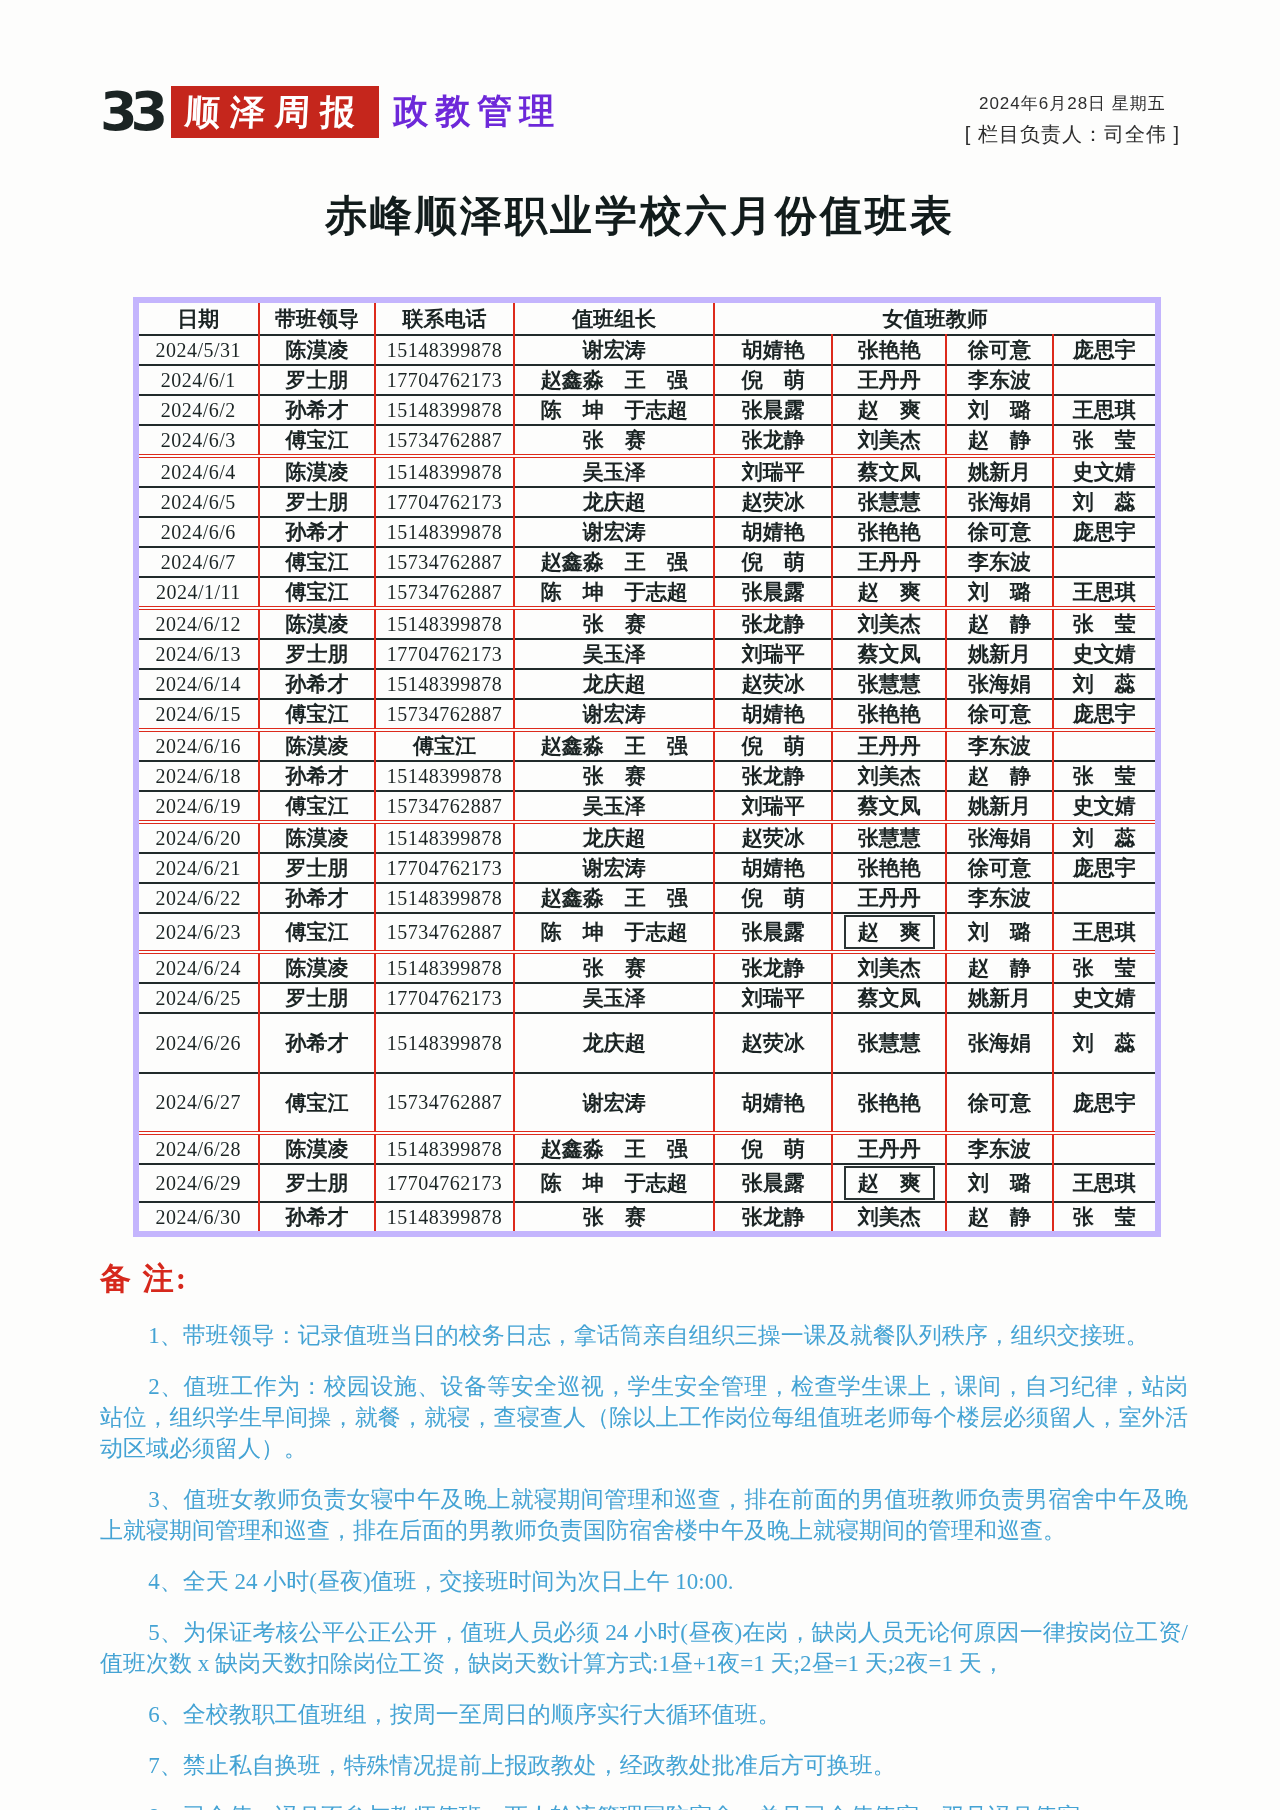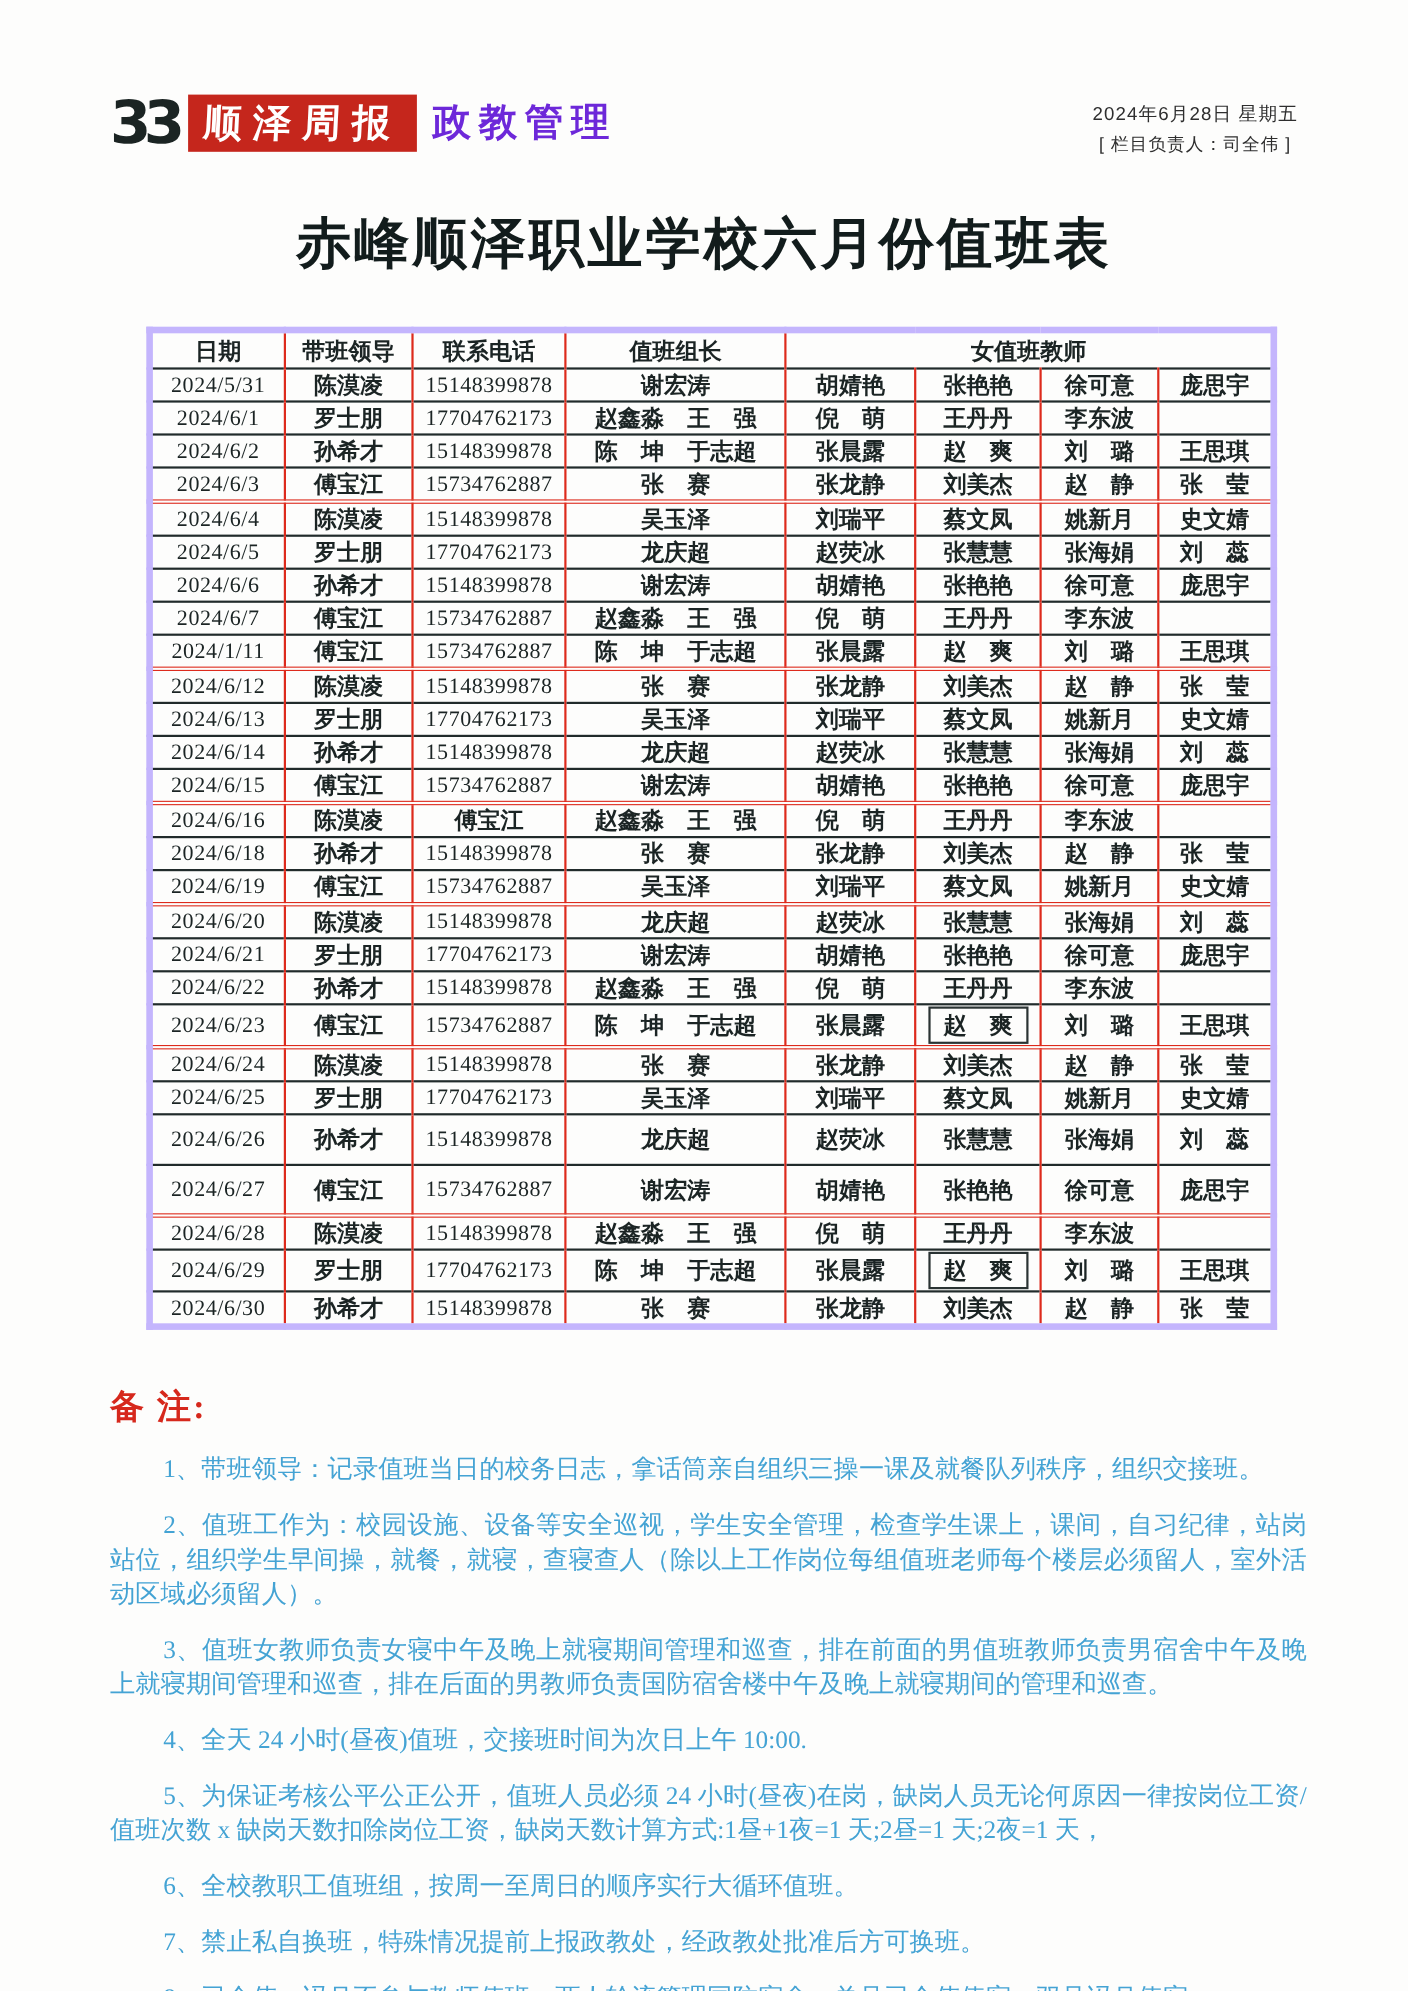--- a/index.html
+++ b/index.html
@@ -9,34 +9,34 @@
 
   
   .masthead { position:absolute; left:100px; top:86px; width:1080px; height:58px; }
   .mast-left { position:absolute; left:0; top:0; display:flex; align-items:center; }
   .page-num { font-family:"DejaVu Sans", sans-serif; font-size:54px; font-weight:bold; color:#1b2423; letter-spacing:-7px; line-height:52px; margin-right:10px; }
   .logo-box { background:#c5261c; color:#ffffff; height:52px; display:flex; align-items:center; padding:0 14px; margin-right:14px; }
   .logo-text { font-family:"DejaVu Serif", serif; font-size:35px; font-weight:bold; letter-spacing:10px; transform:skewX(-3deg); }
   .section-title { font-size:35px; font-weight:bold; color:#6d28d9; letter-spacing:7px; line-height:52px; }
   .mast-right { position:absolute; right:0; top:6px; text-align:center; color:#2e2e2e; font-family:"Liberation Sans", sans-serif; }
   .date-line { font-size:17px; letter-spacing:1px; }
-  .editor-line { font-size:16px; margin-top:6px; letter-spacing:1px; }
+  .editor-line { font-size:20px; margin-top:6px; letter-spacing:1px; }
 
   
   .doc-title { position:absolute; left:0; top:188px; width:1280px; text-align:center;
-               font-size:50px; font-weight:bold; color:#121c1c; letter-spacing:3px; }
+               font-size:42px; font-weight:bold; color:#121c1c; letter-spacing:3px; }
 
   
   table.duty { position:absolute; left:133px; top:297px; width:1028px; border-collapse:collapse;
                table-layout:fixed; border:6px solid #c4b5fd; }
   table.duty td { text-align:center; vertical-align:middle; color:#1b2424; overflow:hidden; }
   table.duty td + td { border-left:2px solid #dd2a1c; }
   table.duty tr { border-top:2px solid #212b2b; height:15px; }
   table.duty tr.hdr { height:35px; }
-  table.duty tr.tall { height:46px;border-radius:13px; }
+  table.duty tr.tall { height:60px;border-radius:13px; }
   table.duty tr.red-after { border-bottom:4px double #dd2a1c; }
   .hdr td { font-weight:bold; font-size:21px; }
   td.num { font-family:"Liberation Serif", serif; font-size:20px; letter-spacing:0.5px; }
   td.name-cell { font-weight:bold; font-size:21px; }
   .boxed { display:inline-block; border:2px solid #2a3333; padding:1px 12px; margin:1px 0; }
 
   
   .notes { position:absolute; left:100px; top:1258px; width:1088px; }
   .notes-label { color:#d6281c; font-size:31px; font-weight:bold; letter-spacing:2px; margin-bottom:8px; }
   .note-item { color:#44a3d4; font-size:23px; line-height:31px; text-align:justify;

